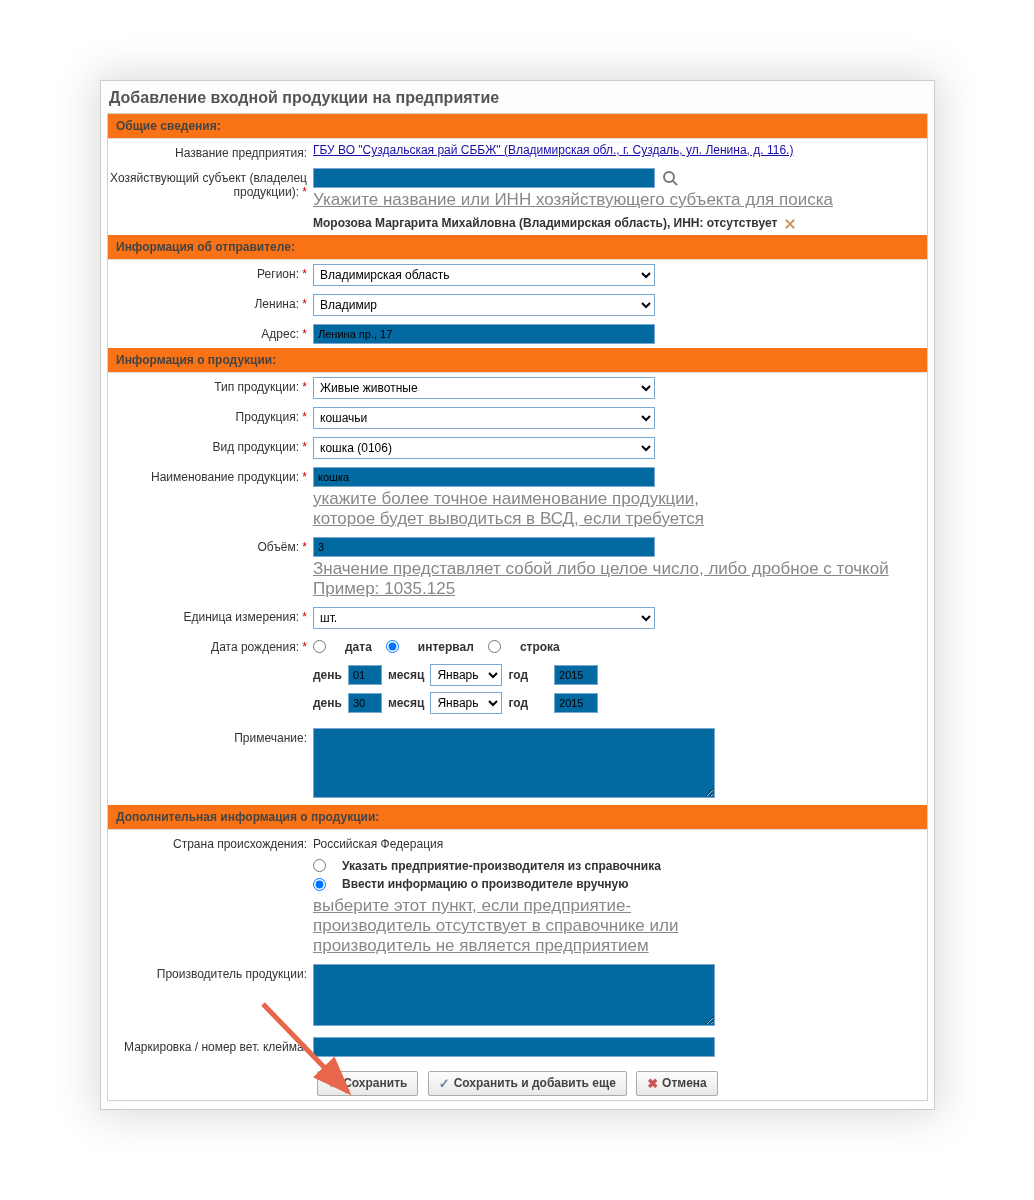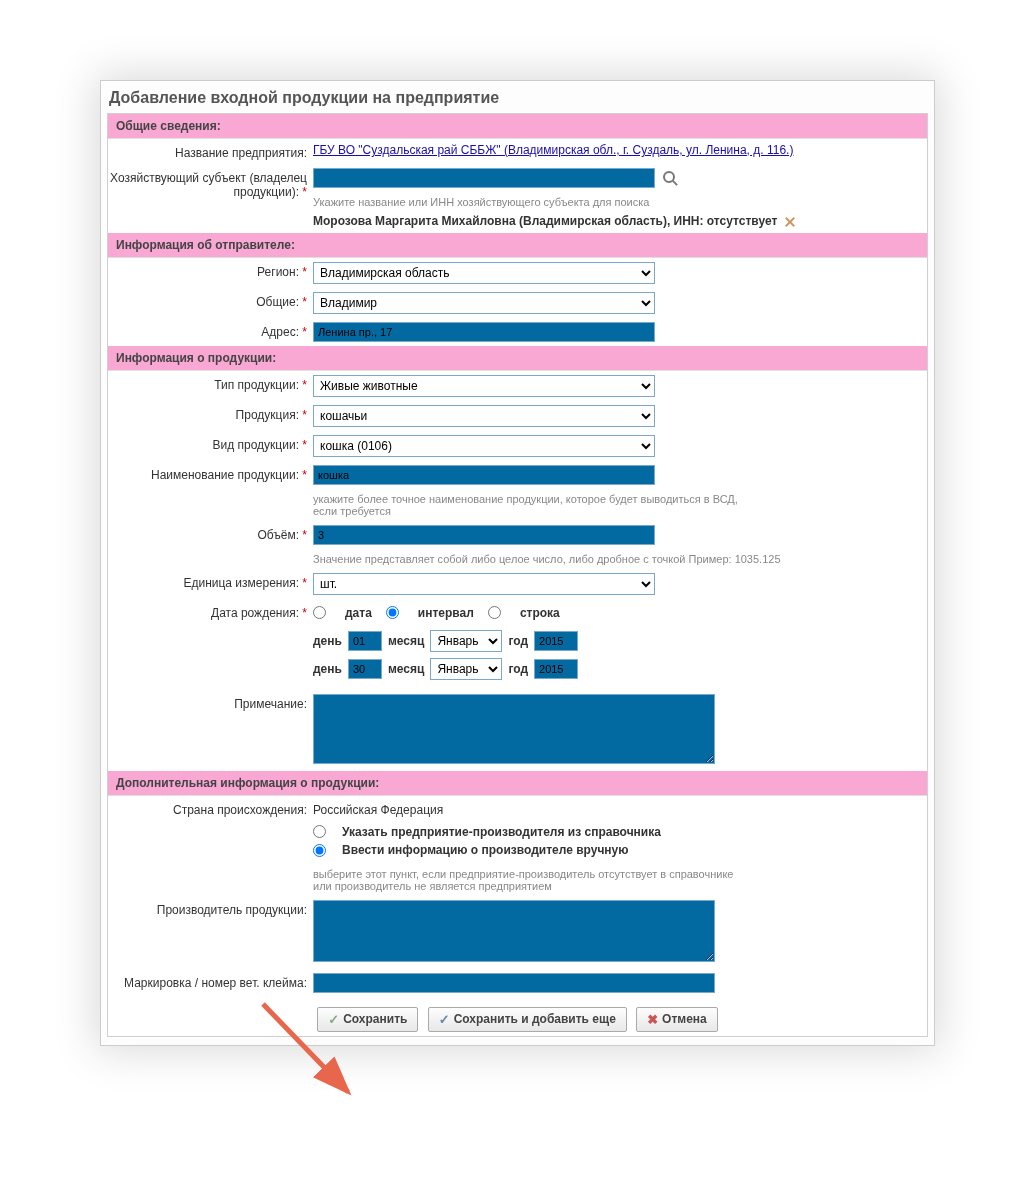--- a/index.html
+++ b/index.html
@@ -1,42 +1,42 @@
 <!DOCTYPE html>
 <html><head>
   <meta charset="utf-8">
   <style>
     * { box-sizing: border-box; margin: 0; padding: 0; }
     body { font-family: Arial, sans-serif; font-size: 12px; background: #fff; padding: 80px 100px; color: #333; }
     .main-panel { border: 1px solid #ccc; background: #fdfdfd; padding: 8px 6px; width: 835px; box-shadow: 0 0 40px 5px rgba(0,0,0,0.15); }
     .page-title { font-size: 16px; font-weight: bold; color: #555; margin-bottom: 6px; padding-left: 2px; }
     .inner-panel { border: 1px solid #d0d0d0; padding: 0; background: #fff; }
-    .section-header { font-weight: bold; font-size: 12px; padding: 5px 8px; background: #f9a8d4; border-bottom: 1px solid #e0e0e0; color: #444; }
+    .section-header { font-weight: bold; font-size: 12px; padding: 5px 8px; background: #f97316; border-bottom: 1px solid #e0e0e0; color: #444; }
     .form-row { display: flex; align-items: flex-start; padding: 4px 0; }
     .label-col { flex: 0 0 205px; text-align: right; padding-right: 6px; padding-top: 3px; font-size: 12px; color: #333; }
     .input-col { flex: 1; padding-right: 8px; }
     .required { color: #c00; }
     input[type="text"], textarea { border: 1px solid #79a7ce; padding: 2px 4px; font-size: 11px; font-family: inherit; background: #0369a1; }
     input[type="text"] { height: 20px; }
     select { border: 1px solid #79a7ce; padding: 1px 2px; font-size: 12px; font-family: inherit; height: 22px; background: #fff; }
     .wide { width: 342px; }
-    .hint { color: #888; font-size: 11px; margin-top: 8px; }
+    .hint { color: #888; font-size: 17px; margin-top: 2px; text-decoration: underline; }
     .link { color: #1a0dab; text-decoration: underline; cursor: pointer; }
     .search-icon { display: inline-block; width: 18px; height: 18px; vertical-align: middle; margin-left: 4px; cursor: pointer; position: relative; }
     .search-icon::before { content: ''; position: absolute; width: 8px; height: 8px; border: 2px solid #777; border-radius: 50%; top: 1px; left: 1px; }
     .search-icon::after { content: ''; position: absolute; width: 6px; height: 2px; background: #777; transform: rotate(45deg); top: 12px; left: 10px; }
     .selected-owner { font-weight: bold; margin-top: 6px; }
     .delete-x { display: inline-block; width: 14px; height: 14px; position: relative; vertical-align: middle; margin-left: 2px; cursor: pointer; }
     .delete-x::before, .delete-x::after { content: ''; position: absolute; width: 12px; height: 2px; background: #c96; top: 6px; left: 1px; }
     .delete-x::before { transform: rotate(45deg); }
     .delete-x::after { transform: rotate(-45deg); }
     .date-row { display: flex; align-items: center; gap: 6px; margin-bottom: 6px; }
     .date-label { font-weight: bold; font-size: 12px; }
     .date-input-small { width: 34px; }
-    .date-input-year { width: 44px; }
+    .date-input-year { width: 44px; margin-left: 20px; }
     .date-select { width: 72px; }
     .radio-group { display: flex; align-items: center; gap: 14px; margin-top: 3px; }
     .radio-item { display: flex; align-items: center; gap: 19px; font-weight: bold; font-size: 12px; }
     .radio-item input { margin: 0; }
     textarea { resize: both; }
     .buttons-row { text-align: center; padding: 10px 0 4px 0; }
     .btn { display: inline-flex; align-items: center; gap: 4px; border: 1px solid #aaa; background: linear-gradient(#fdfdfd, #e8e8e8); padding: 4px 10px; font-size: 12px; font-weight: bold; color: #444; cursor: pointer; margin: 0 3px; border-radius: 2px; }
     .icon-check { color: #8a8; font-size: 13px; }
     .icon-checks { color: #68a; font-size: 13px; }
     .icon-cancel { color: #c55; font-size: 13px; font-weight: bold; }
@@ -85,21 +85,21 @@
       </div>
       <div class="input-col">
         <select class="wide">
           <option>Владимирская область</option>
         </select>
       </div>
     </div>
 
     <div class="form-row">
       <div class="label-col">
-        <span>Общие:</span> <span class="required">*</span>
+        <span>Ленина:</span> <span class="required">*</span>
       </div>
       <div class="input-col">
         <select class="wide">
           <option>Владимир</option>
         </select>
       </div>
     </div>
 
     <div class="form-row">
       <div class="label-col">

